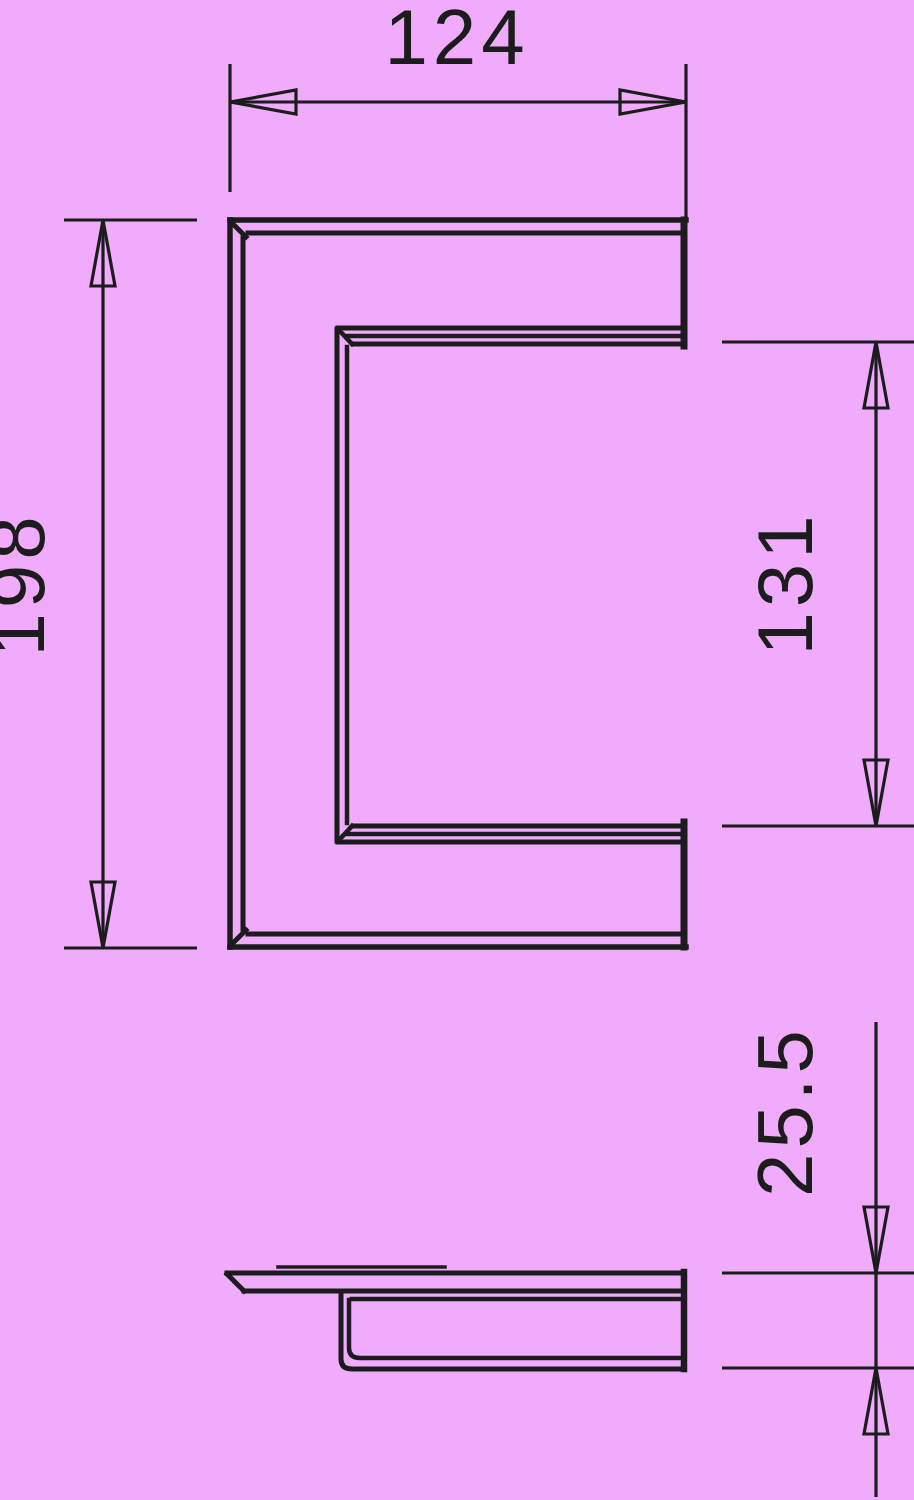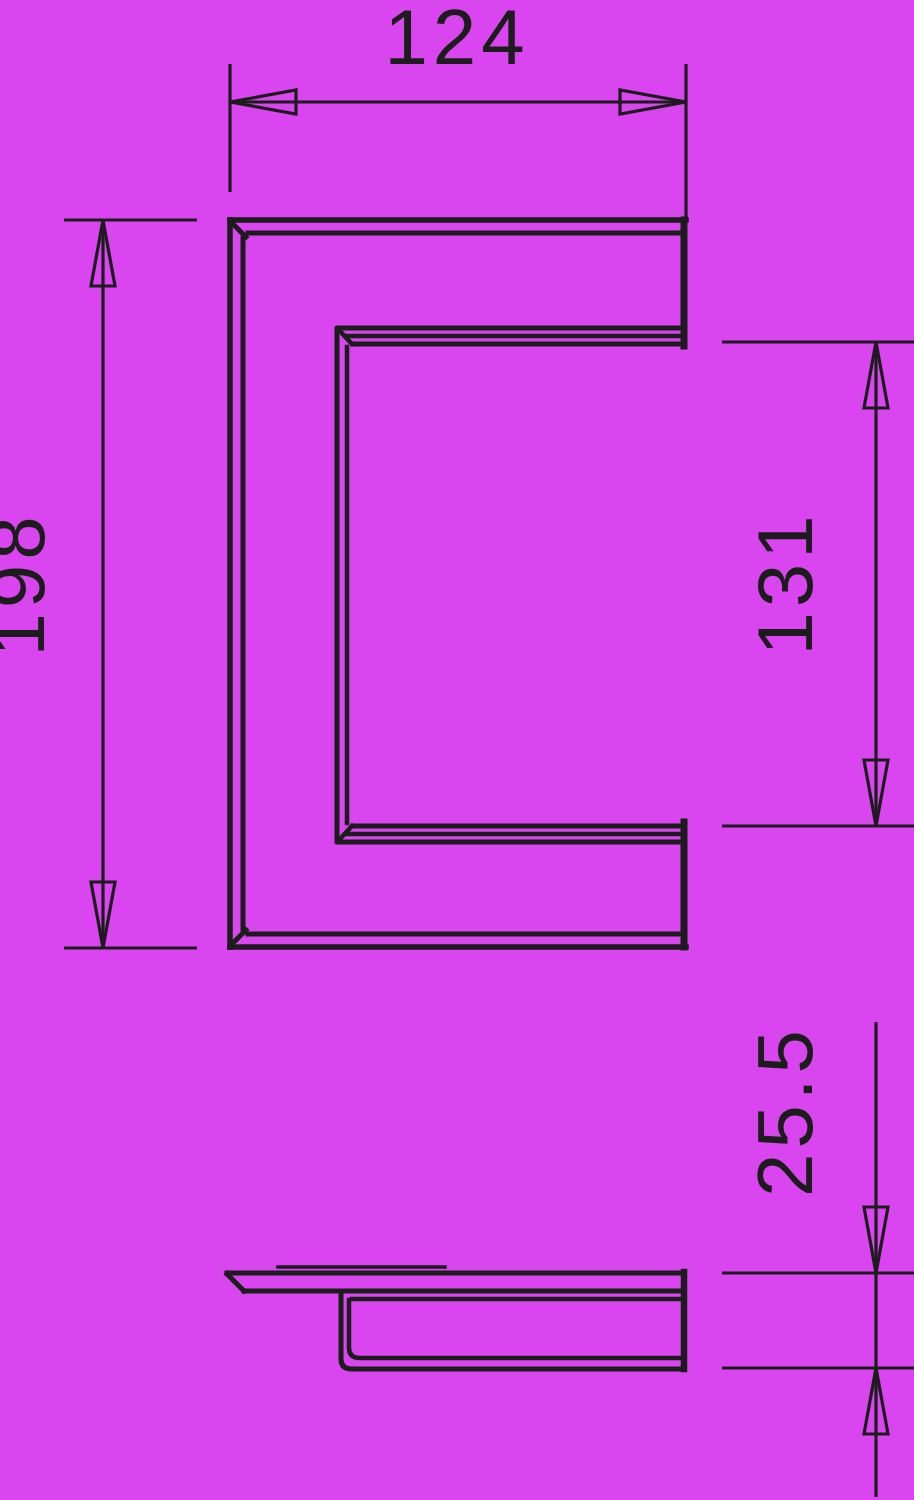--- a/index.html
+++ b/index.html
@@ -1,19 +1,19 @@
 <!DOCTYPE html>
 <html><head>
 <meta charset="utf-8">
 <style>
   html,body{margin:0;padding:0;background:#ffffff;}
   .canvas{
     position:relative;
     width:914px;height:1500px;
-    background:#d946ef;
+    background:#f0abfc;
     overflow:hidden;
     font-family:"Liberation Sans", sans-serif;
   }
   svg{position:absolute;left:0;top:0;}
   .dim-text{
     fill:#1c1c1c;
     font-family:"Liberation Sans", sans-serif;
     font-size:78px;
     font-weight:400;
     letter-spacing:5px;

